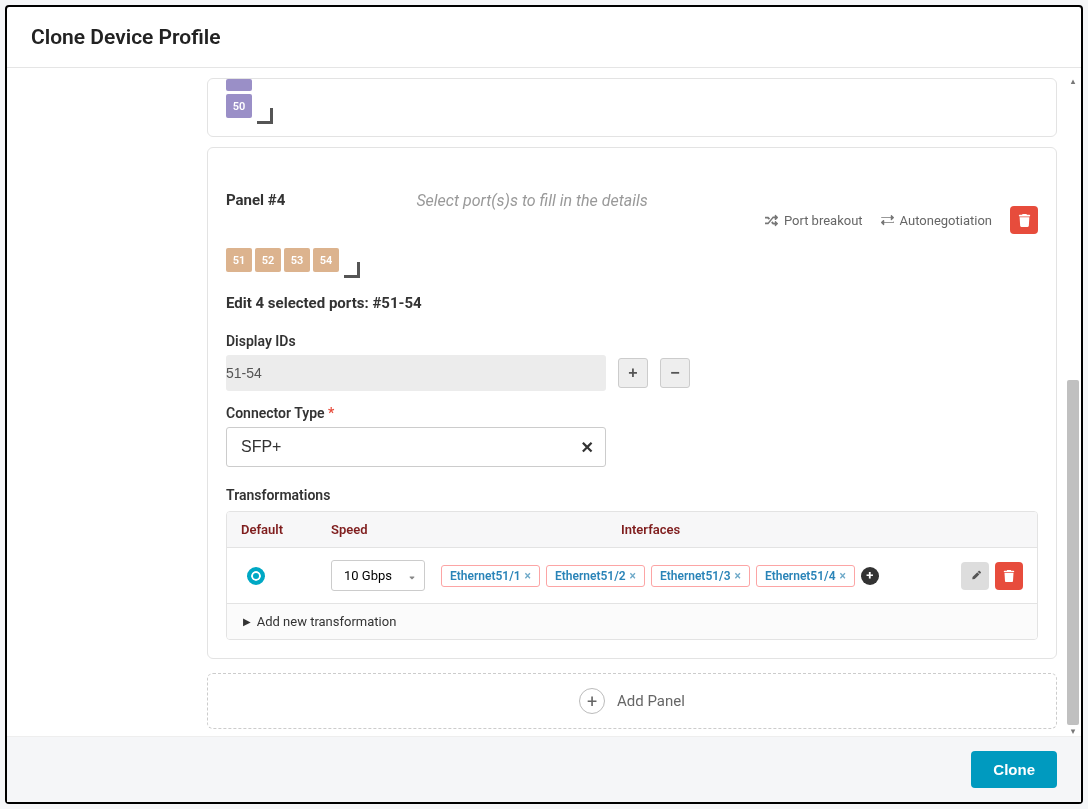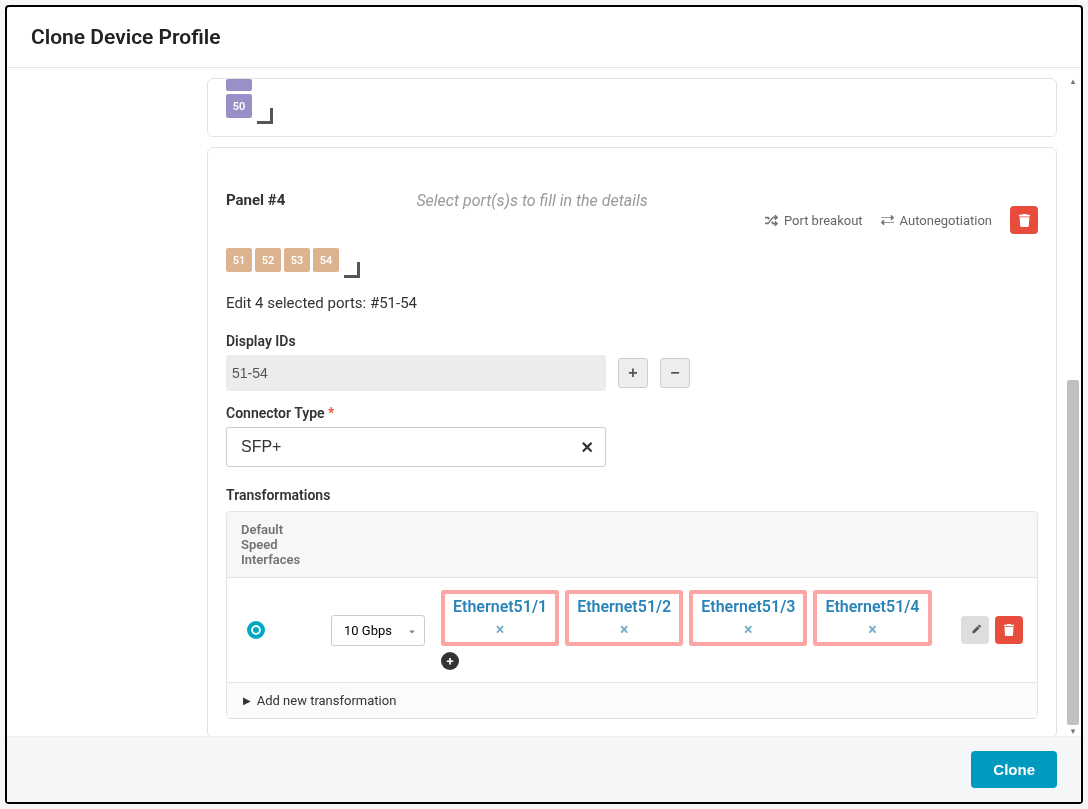--- a/index.html
+++ b/index.html
@@ -126,42 +126,42 @@
     .port-chip.purple { background: #9a8fc7; }
     .port-chip.tan { background: #dcb38e; }
     .selection-mark {
       width: 16px; height: 16px;
       border-right: 3px solid #555;
       border-bottom: 3px solid #555;
       margin-left: 2px;
       margin-bottom: -6px;
     }
     .section-heading {
-      font-weight: 400;
+      font-weight: 700;
       font-size: 15px;
       margin-top: 22px;
       margin-bottom: 21px;
       color: #333;
     }
     .form-label {
       font-size: 14px;
       font-weight: 600;
       color: #333;
       margin-top: 14px;
       margin-bottom: 6px;
     }
     .required { color: #e74c3c; }
     .display-id-row {
       display: flex;
       gap: 12px;
       align-items: center;
     }
     .display-id-input {
       width: 380px;
-      padding: 10px 6px;
+      padding: 10px 0;
       background: #ececec;
       border: none;
       border-radius: 3px;
       font-size: 14px;
       color: #555;
     }
     .sq-btn {
       width: 30px; height: 30px;
       border: 1px solid #ccc;
       background: #eee;
@@ -198,23 +198,22 @@
       border-radius: 4px;
       overflow: hidden;
       margin-top: 8px;
     }
     .tt-head {
       display: flex;
       background: #f7f7f8;
       padding: 10px 14px;
       font-size: 13px;
       font-weight: 600;
-      color: #737373;
+      color: #7f1d1d;
       border-bottom: 1px solid #e3e3e3;
-      flex-direction: column;
     }
     .tt-col-default { width: 90px; }
     .tt-col-speed { width: 290px; }
     .tt-col-interfaces { flex: 1; }
     .tt-col-actions { width: 80px; text-align: right; }
     .tt-row {
       display: flex;
       padding: 12px 14px;
       align-items: center;
       border-bottom: 1px solid #e3e3e3;
@@ -246,31 +245,30 @@
       pointer-events: none;
     }
     .speed-caret svg { fill: #888; }
     .iface-tags {
       display: flex;
       flex-wrap: wrap;
       gap: 6px;
       align-items: center;
     }
     .iface-tag {
-      border: 4px solid #fca5a5;
+      border: 1px solid #fca5a5;
       color: #2a84b8;
-      font-size: 16px;
+      font-size: 12px;
       font-weight: 600;
       padding: 3px 8px;
       border-radius: 3px;
       display: inline-flex;
       align-items: center;
       gap: 4px;
       cursor: default;
-      flex-direction: column;
     }
     .iface-tag .x {
       cursor: pointer;
       color: #6faac9;
     }
     .add-circle {
       width: 18px; height: 18px;
       background: #333;
       border-radius: 50%;
       color: #fff;

